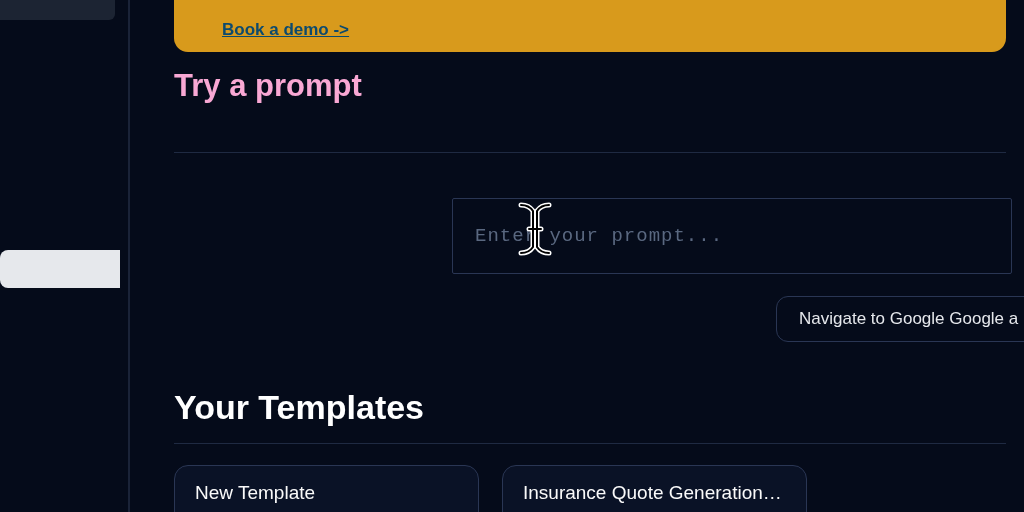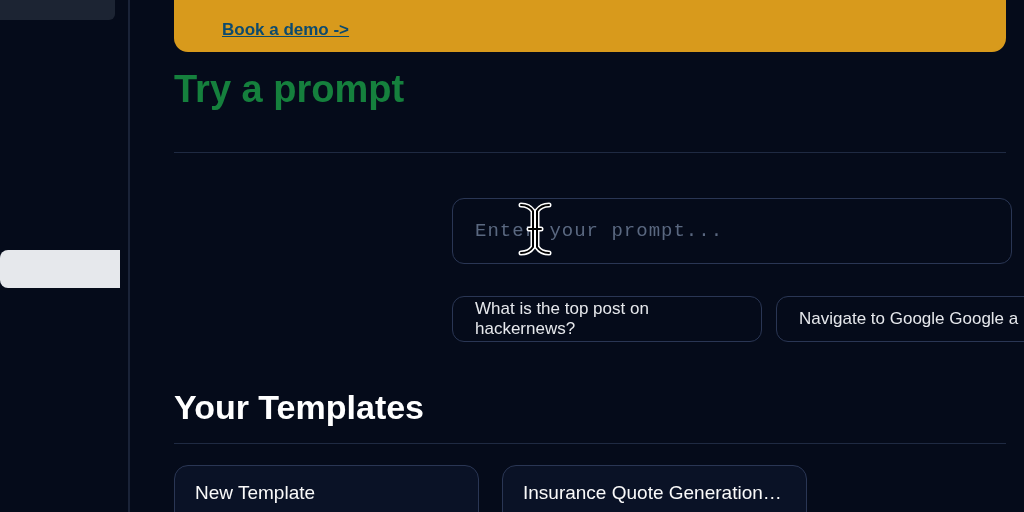--- a/index.html
+++ b/index.html
@@ -65,23 +65,23 @@
 .banner-link {
   color: #0c4a6e;
   text-decoration: underline;
   font-size: 17px;
   font-weight: 700;
 }
 .heading-try {
   position: absolute;
   top: 68px;
   left: 42px;
-  font-size: 38px;
+  font-size: 31px;
   font-weight: 600;
-  color: #15803d;
+  color: #f9a8d4;
 }
 .subtitle {
   position: absolute;
   top: 118px;
   left: 42px;
   font-size: 17px;
   color: #e6e8ec;
 }
 .divider1 {
   position: absolute;
@@ -89,23 +89,23 @@
   left: 42px;
   right: 18px;
   height: 1px;
   background: #1f2a42;
 }
 .prompt-input {
   position: absolute;
   top: 198px;
   left: 320px;
   width: 560px;
-  height: 66px;
+  height: 76px;
   border: 1px solid #2a3654;
-  border-radius: 12px;
+  border-radius: 2px;
   background: transparent;
   color: #fff;
   padding: 0 22px;
   font-family: "Courier New", monospace;
   font-size: 19px;
   outline: none;
 }
 .prompt-input::placeholder {
   color: #5a6880;
   letter-spacing: 1px;
@@ -185,23 +185,20 @@
 
   <input class="prompt-input" type="text" placeholder="Enter your prompt..." style="">
 
   <div class="cursor-icon">
     <svg width="36" height="56" viewBox="0 0 36 56">
       <path d="M 4 4 Q 12 4 16 10 L 16 46 Q 12 52 4 52 M 32 4 Q 24 4 20 10 L 20 46 Q 24 52 32 52 M 12 28 L 24 28" stroke="#ffffff" stroke-width="5" fill="none" stroke-linecap="round"></path>
       <path d="M 4 4 Q 12 4 16 10 L 16 46 Q 12 52 4 52 M 32 4 Q 24 4 20 10 L 20 46 Q 24 52 32 52 M 12 28 L 24 28" stroke="#000000" stroke-width="2" fill="none" stroke-linecap="round"></path>
     </svg>
   </div>
 
-  <div class="chip chip1">
-    <span>What is the top post on hackernews?</span>
-  </div>
   <div class="chip chip2">
     <span>Navigate to Google Google a</span>
   </div>
 
   <h1 class="heading-templates">Your Templates</h1>
   <div class="divider2"></div>
 
   <div class="card card1">
     <div class="card-title">New Template</div>
   </div>

